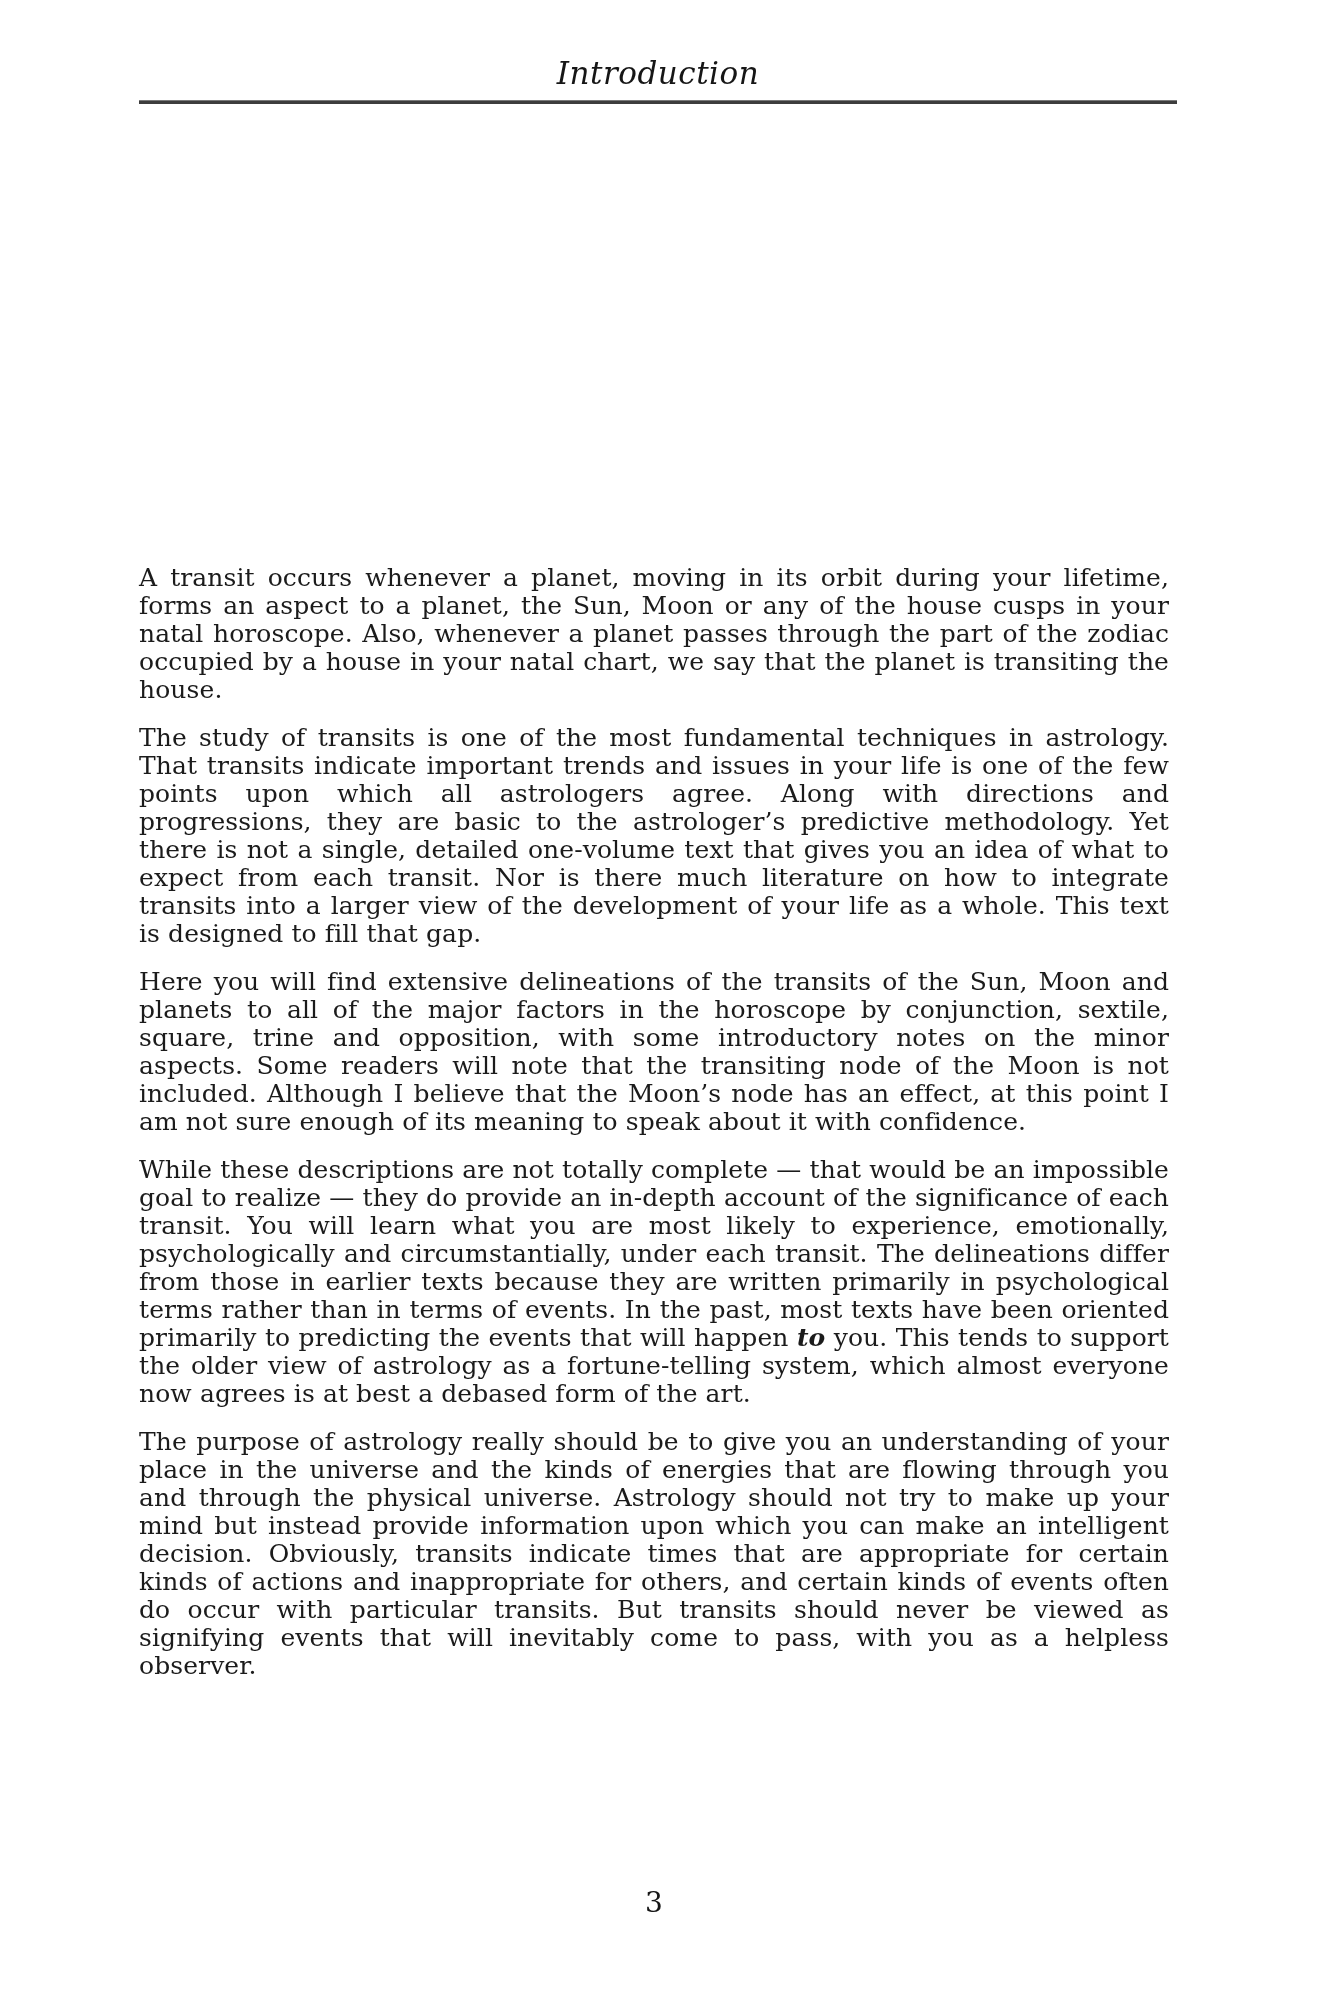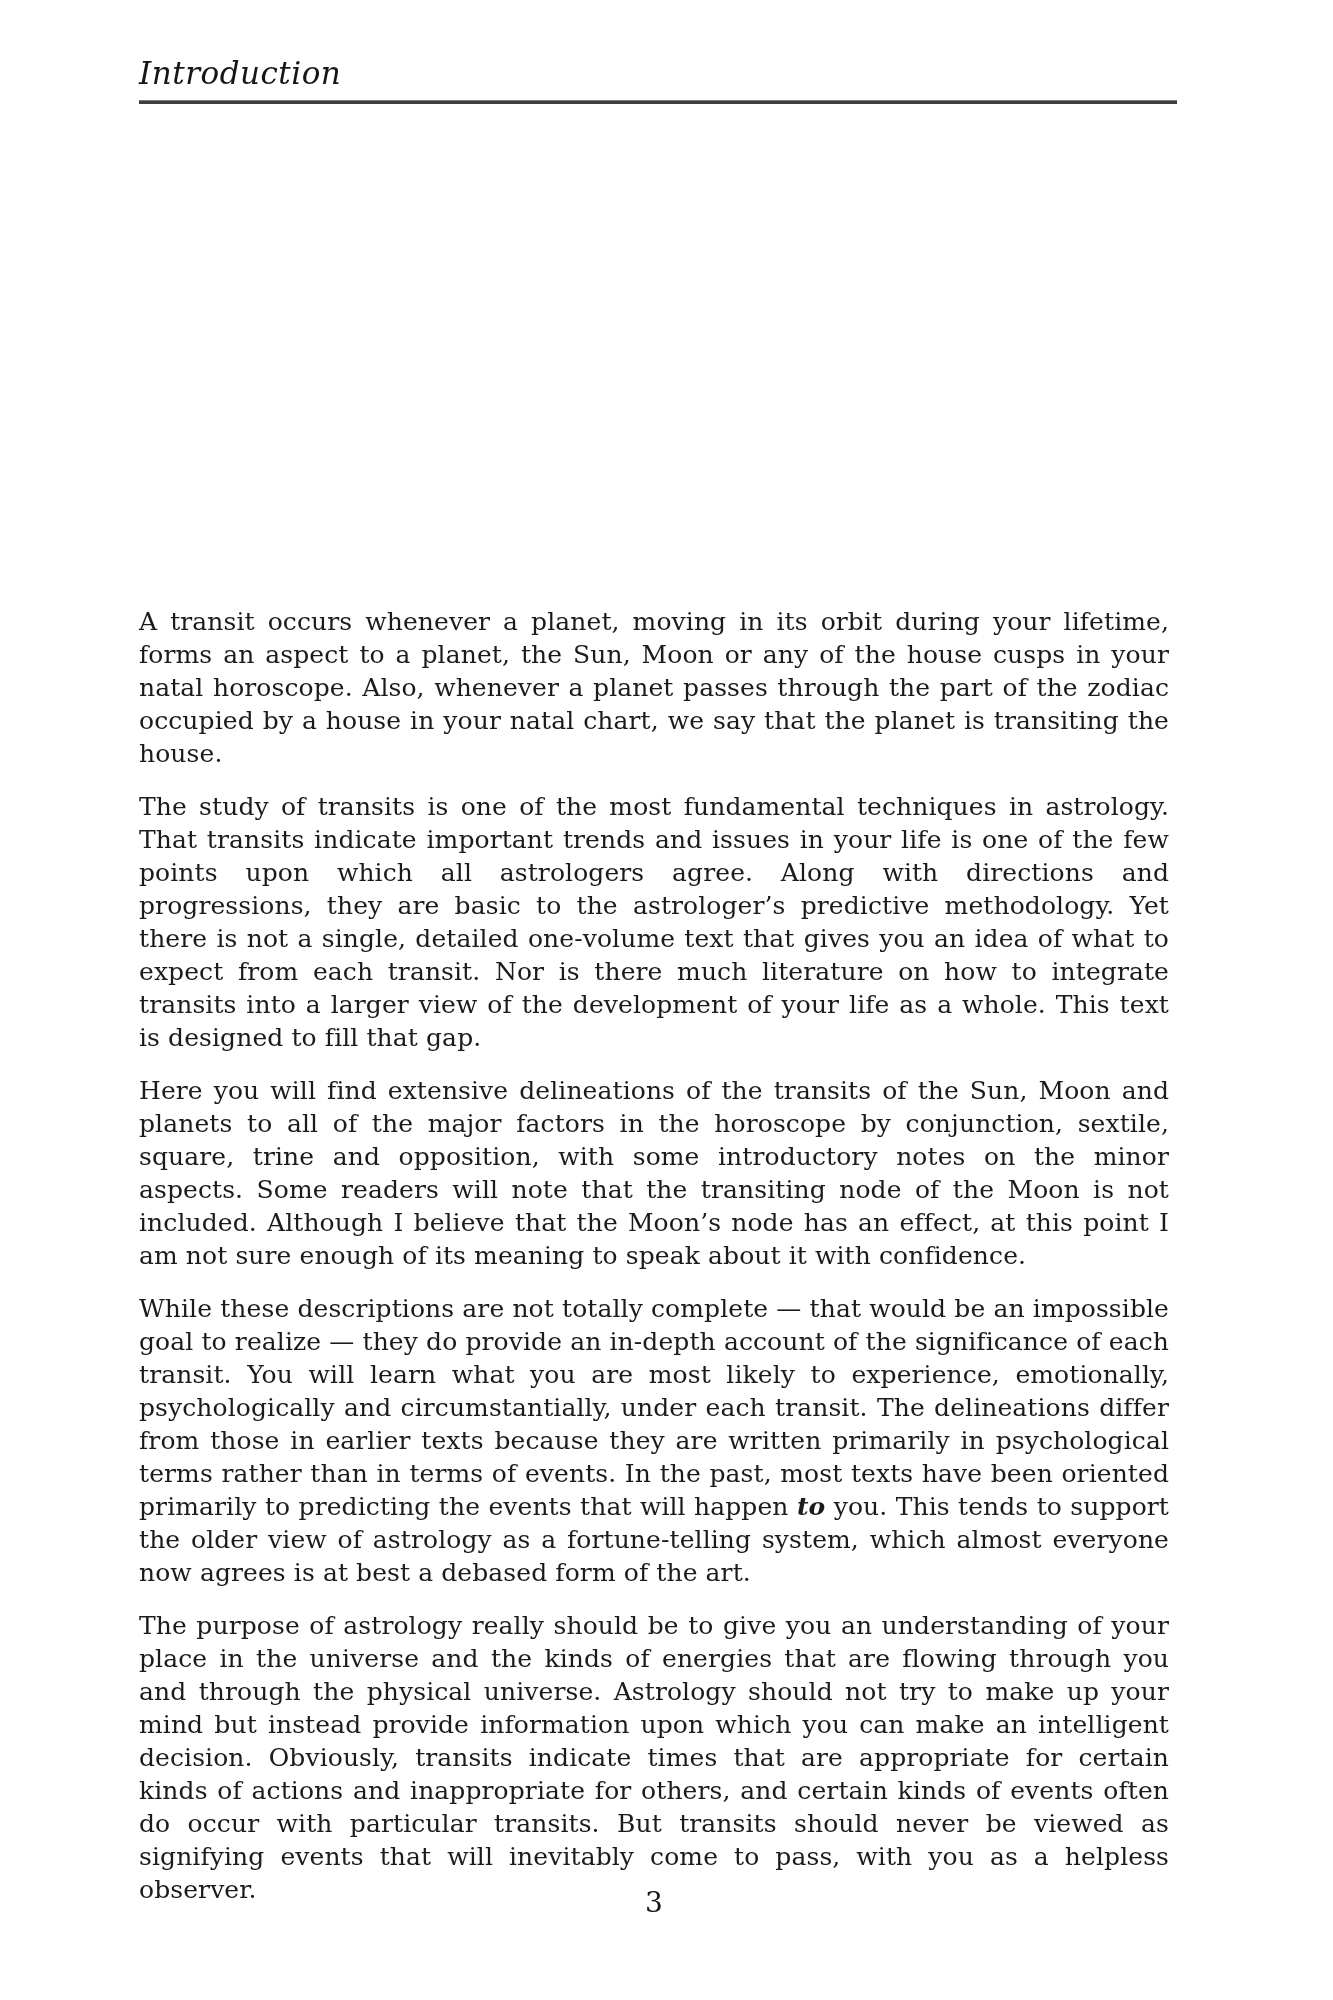--- a/index.html
+++ b/index.html
@@ -14,42 +14,42 @@
     background: #ffffff;
     color: #1b1b1b;
     font-family: "DejaVu Serif", "Liberation Serif", serif;
     overflow: hidden;
   }
   .page-header {
     position: absolute;
     top: 55px;
     left: 139px;
     width: 1038px;
-    text-align: left;
+    text-align: center;
   }
   .chapter-title {
     margin: 0 0 9px 0;
     font-size: 31px;
     font-style: italic;
     font-weight: normal;
     letter-spacing: 0.5px;
     color: #161616;
   }
   .header-rule {
     height: 3px;
     background: #3d3d3d;
     border-top: 1px solid #7a7a7a;
   }
   .body-text {
     position: absolute;
-    top: 605px;
+    top: 564px;
     left: 139px;
     width: 1030px;
     font-size: 25px;
-    line-height: 33px;
+    line-height: 28px;
     text-align: justify;
     letter-spacing: 0.1px;
   }
   .body-text p {
     margin: 0 0 20px 0;
   }
   .body-text em {
     font-style: italic;
     font-weight: bold;
   }

